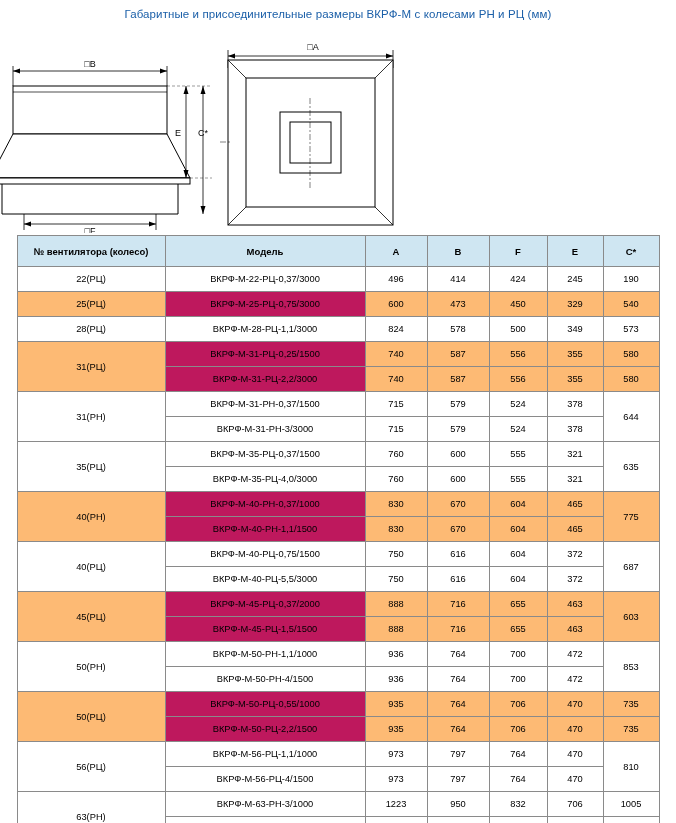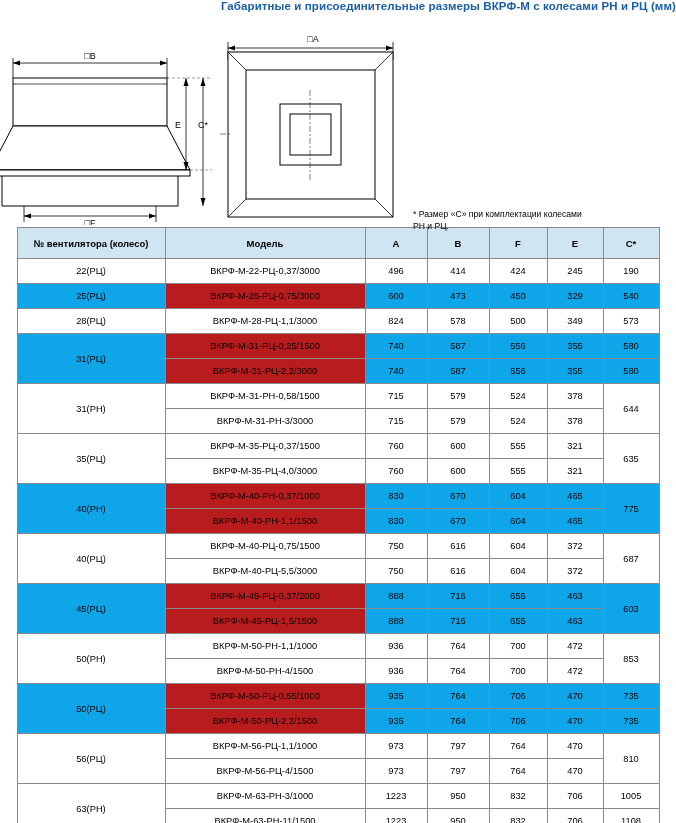--- a/index.html
+++ b/index.html
@@ -14,24 +14,25 @@
     color: #000;
     position: relative;
     overflow: hidden;
   }
   .page {
     width: 676px;
     height: 823px;
     position: relative;
   }
   .title {
-    text-align: right;
+    text-align: center;
     color: #1b5fa8;
     font-size: 11.5px;
-    font-weight: bold;
+    font-weight: normal;
+    padding-top: 8px;
     letter-spacing: 0.1px;
   }
   
   .drawings {
     position: relative;
     height: 215px;
   }
   .svg-left {
     position: absolute;
     left: 0px;
@@ -73,24 +74,24 @@
   }
   td.vent {
     font-size: 9.6px;
   }
   td.model {
     text-align: left;
     padding-left: 10px;
     font-size: 9.3px;
   }
   tr.shade td {
-    background: #0ea5e9;
+    background: #fdba74;
   }
   tr.shade td.model {
-    background: #b91c1c;
+    background: #be185d;
   }
   .col-vent { width: 148px; }
   .col-model { width: 200px; }
   .col-a { width: 62px; }
   .col-b { width: 62px; }
   .col-f { width: 58px; }
   .col-e { width: 56px; }
   .col-c { width: 56px; }
   text {
     font-family: "Liberation Sans", sans-serif;
@@ -161,24 +162,20 @@
       <line x1="10" y1="197" x2="28" y2="179" stroke="#000" stroke-width="0.8"></line>
       <line x1="175" y1="197" x2="157" y2="179" stroke="#000" stroke-width="0.8"></line>
 
       <rect x="62" y="84" width="61" height="61" fill="#ffffff" stroke="#000" stroke-width="1"></rect>
       <rect x="72" y="94" width="41" height="41" fill="#ffffff" stroke="#000" stroke-width="1"></rect>
 
       <line x1="-10" y1="114" x2="14" y2="114" stroke="#000" stroke-width="0.5" stroke-dasharray="6,2,2,2"></line>
       <line x1="92" y1="70" x2="92" y2="160" stroke="#000" stroke-width="0.5" stroke-dasharray="6,2,2,2"></line>
     </svg>
 
-    <div class="note">
-      <span>* Размер «С» при комплектации колесами</span><br>
-      <span>РН и РЦ.</span>
-    </div>
   </div>
 
   <table class="dims">
     <colgroup>
       <col class="col-vent">
         <col class="col-model">
         <col class="col-a">
         <col class="col-b">
         <col class="col-f">
         <col class="col-e">
@@ -235,21 +232,21 @@
         <tr class="shade">
           <td class="model">ВКРФ-М-31-РЦ-2,2/3000</td>
           <td>740</td>
           <td>587</td>
           <td>556</td>
           <td>355</td>
           <td>580</td>
         </tr>
         <tr>
           <td class="vent" rowspan="2">31(РН)</td>
-          <td class="model">ВКРФ-М-31-РН-0,58/1500</td>
+          <td class="model">ВКРФ-М-31-РН-0,37/1500</td>
           <td>715</td>
           <td>579</td>
           <td>524</td>
           <td>378</td>
           <td rowspan="2">644</td>
         </tr>
         <tr>
           <td class="model">ВКРФ-М-31-РН-3/3000</td>
           <td>715</td>
           <td>579</td>

